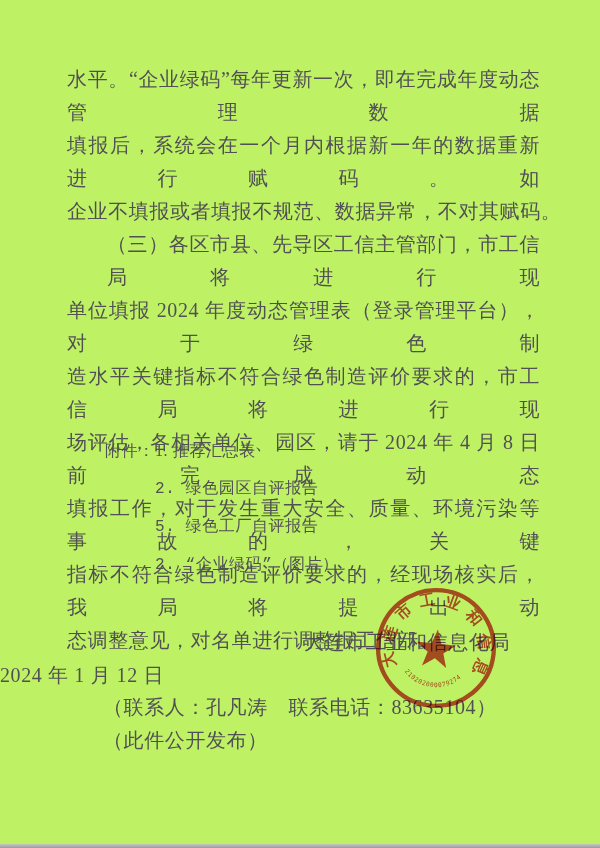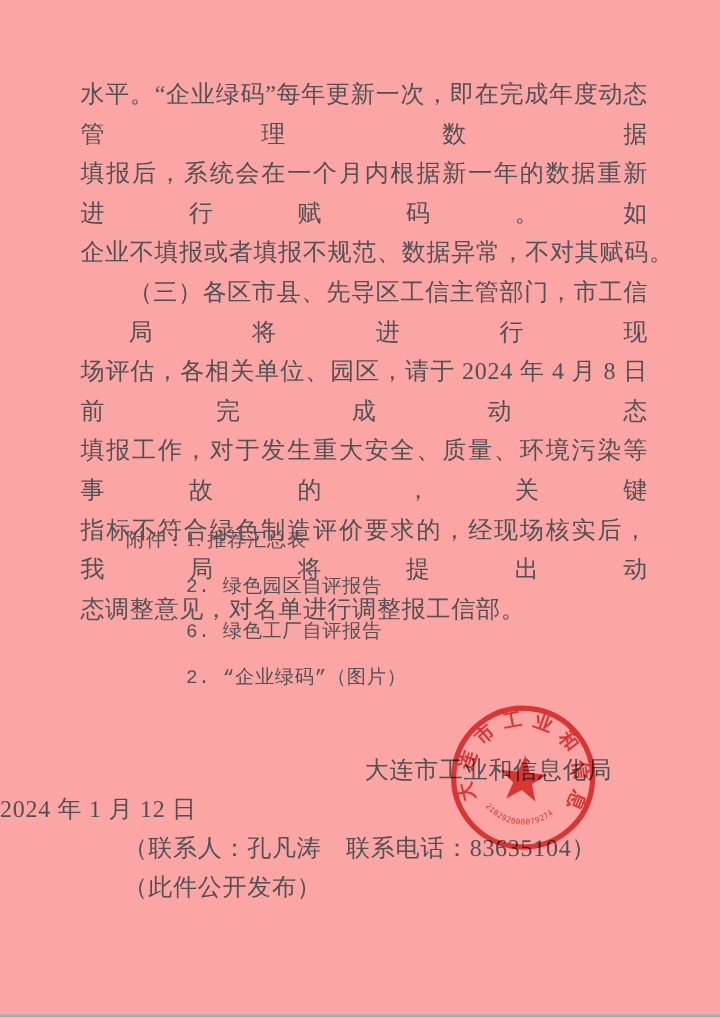--- a/index.html
+++ b/index.html
@@ -1,21 +1,21 @@
 <!DOCTYPE html>
 <html><head>
 <meta charset="utf-8">
 <style>
   html,body{margin:0;padding:0;}
   body{
     width:600px;height:848px;overflow:hidden;background:#ffffff;
     font-family:"Liberation Serif","DejaVu Serif",serif;
   }
   .page{
-    position:relative;width:600px;height:848px;background:#fca5a5;
+    position:relative;width:600px;height:848px;background:#bef264;
     color:#515154;
   }
   
   .body-text{
     position:absolute;left:67px;top:63px;width:473px;
     font-size:20px;line-height:33px;letter-spacing:.6px;
   }
   .line{white-space:nowrap;}
   .just{
     white-space:normal;
@@ -58,35 +58,37 @@
 </head>
 <body>
 
 <div class="page">
 
   <div class="body-text">
     <div class="line just">水平。“企业绿码”每年更新一次，即在完成年度动态管理数据</div>
     <div class="line just">填报后，系统会在一个月内根据新一年的数据重新进行赋码。如</div>
     <div class="line">企业不填报或者填报不规范、数据异常，不对其赋码。</div>
     <div class="line just indent">（三）各区市县、先导区工信主管部门，市工信局将进行现</div>
+    <div class="line just">单位填报 2024 年度动态管理表（登录管理平台），对于绿色制</div>
+    <div class="line just">造水平关键指标不符合绿色制造评价要求的，市工信局将进行现</div>
     <div class="line just">场评估，各相关单位、园区，请于 2024 年 4 月 8 日前完成动态</div>
     <div class="line just">填报工作，对于发生重大安全、质量、环境污染等事故的，关键</div>
     <div class="line just">指标不符合绿色制造评价要求的，经现场核实后，我局将提出动</div>
     <div class="line">态调整意见，对名单进行调整报工信部。</div>
   </div>
 
   <div class="attachments">
     <div class="att-row">
       <span class="att-label">附件：</span><span>1. 推荐汇总表</span>
     </div>
     <div class="att-row cont">
       <span>2. 绿色园区自评报告</span>
     </div>
     <div class="att-row cont">
-      <span>6. 绿色工厂自评报告</span>
+      <span>5. 绿色工厂自评报告</span>
     </div>
     <div class="att-row cont">
       <span>2. “企业绿码”（图片）</span>
     </div>
   </div>
 
   <div class="signature">
     <div class="sig-org">大连市工业和信息化局</div>
     <div class="sig-date">2024 年 1 月 12 日</div>
   </div>

